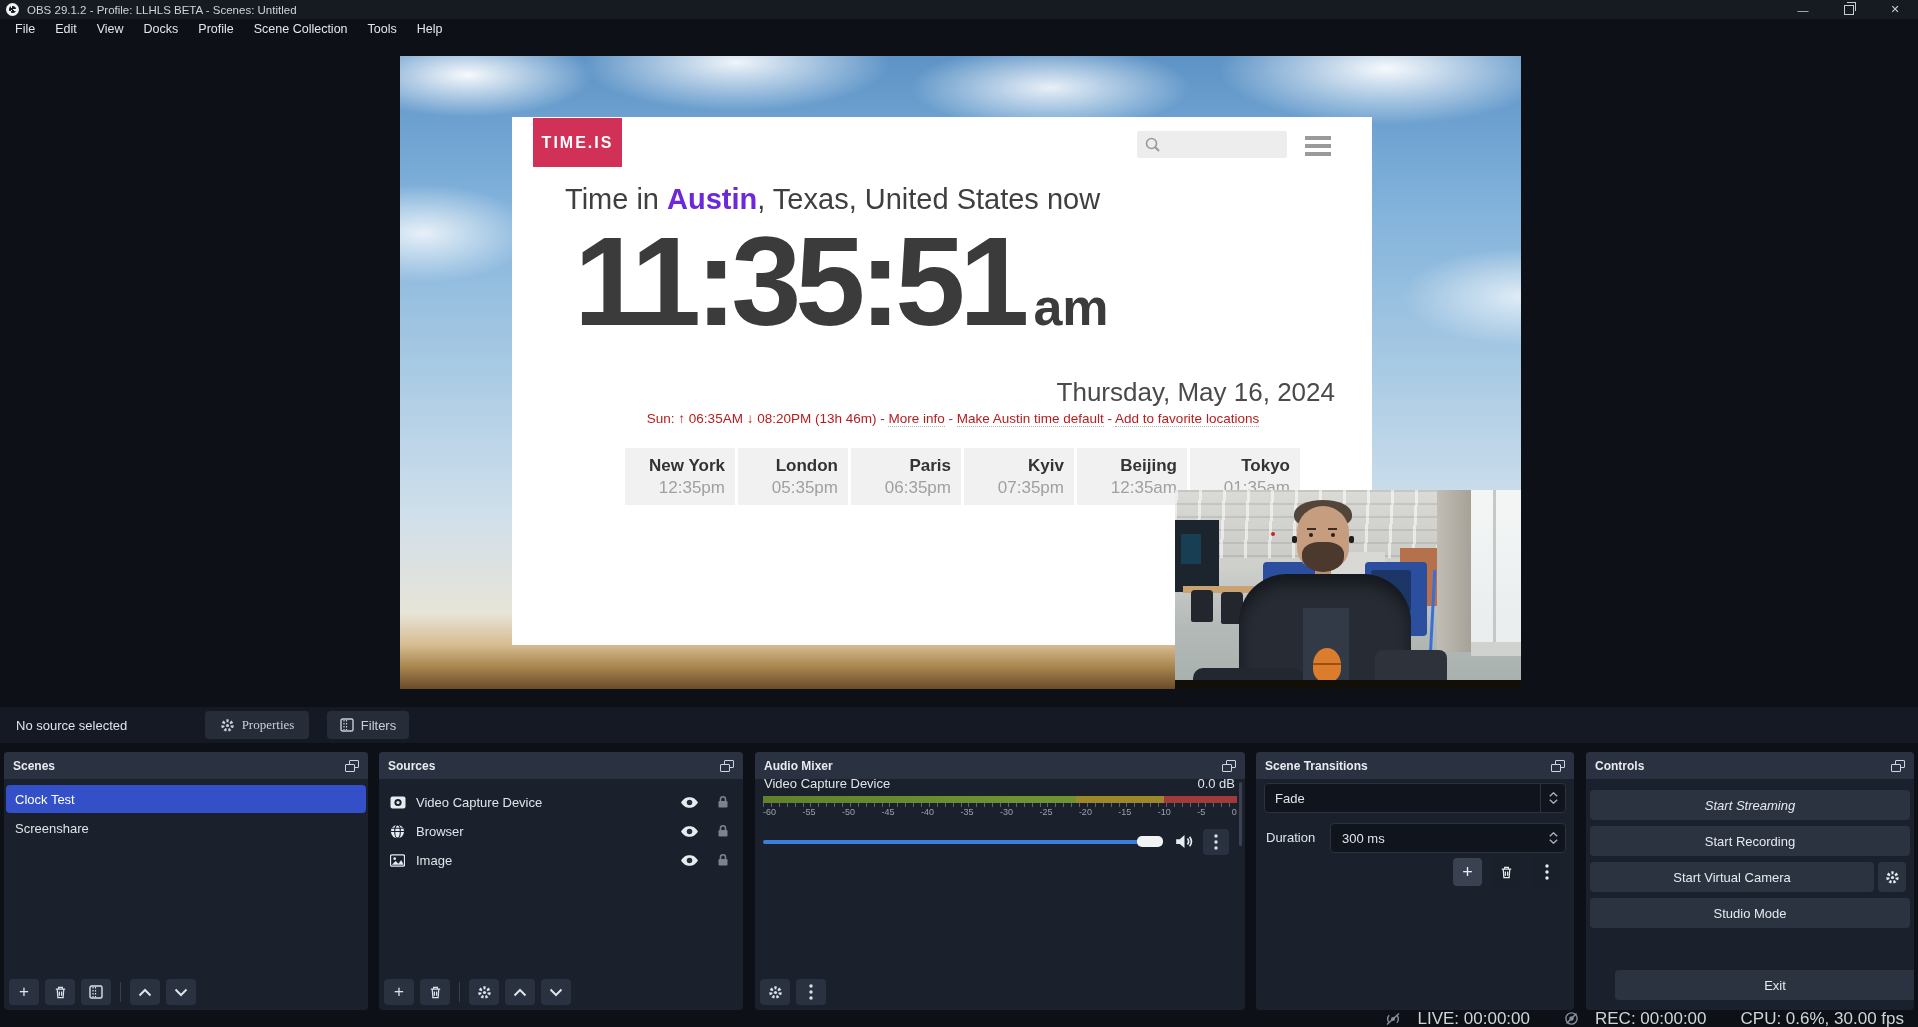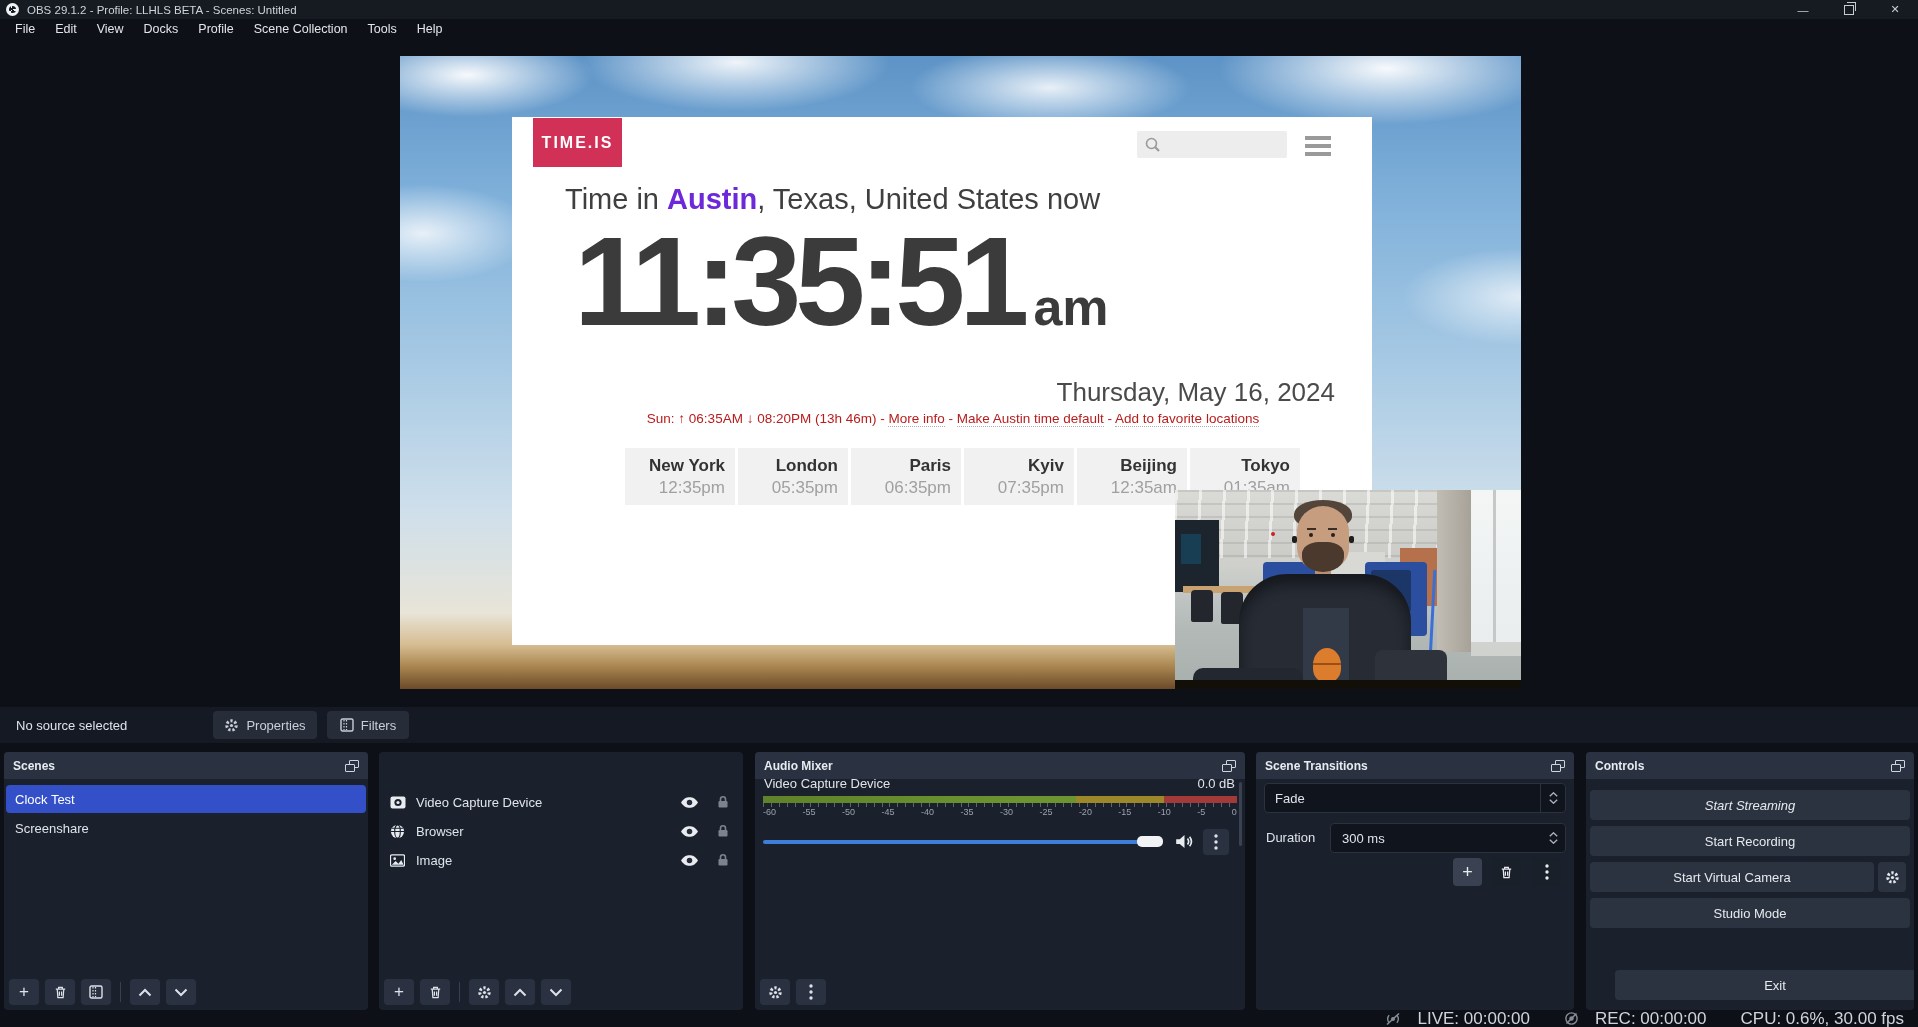--- a/index.html
+++ b/index.html
@@ -87,21 +87,21 @@
   #wc-logo::after{content:"";position:absolute;left:0;top:15px;width:28px;height:2px;background:#9c4f12;}
   #wc-chair-fg{left:200px;top:160px;width:72px;height:39px;background:#2e333b;border-radius:8px 8px 0 0;}
   #wc-arm{left:18px;top:178px;width:110px;height:21px;background:#23272f;border-radius:10px 10px 0 0;}
   #wc-bottom{left:0;top:190px;width:346px;height:9px;background:#120e08;}
 
   
   #srcbar{left:0;top:707px;width:1918px;height:36px;background:#141924;display:flex;align-items:center;}
   #srcbar-label{font-size:13px;color:#dfe3ea;margin-left:16px;}
   .srcbtn{position:absolute;height:28px;background:#262d39;border-radius:4px;display:flex;align-items:center;justify-content:center;gap:7px;
      font-size:13px;color:#c9cfd9;top:4px;}
-  #btn-properties{left:213px;width:104px;}
+  #btn-properties{left:205px;width:104px;font-family:Liberation Serif, serif;}
   #btn-filters{left:327px;width:82px;}
 
   
   #docks{left:0;top:752px;width:1918px;height:258px;}
   .panel{position:absolute;top:0;height:258px;background:#1b212c;border-radius:4px;overflow:hidden;}
   .panel-header{height:27px;background:#2a3140;display:flex;align-items:center;padding:0 9px;}
   .panel-title{font-size:12px;font-weight:bold;color:#e8ebf0;}
   .dockpop{margin-left:auto;position:relative;width:14px;height:12px;}
   .dockpop::before{content:"";position:absolute;right:0;top:0;width:8px;height:6px;border:1.4px solid #cfd5de;border-radius:1px;}
   .dockpop::after{content:"";position:absolute;left:0;bottom:0;width:8px;height:6px;border:1.4px solid #cfd5de;border-radius:1px;background:#2a3140;}
@@ -330,20 +330,24 @@
         </div>
         <div class="tbtn">
           <svg width="14" height="9" viewBox="0 0 14 9">
               <path d="M1.5 1.5L7 7l5.5-5.5" stroke="#dde2ea" stroke-width="2" fill="none"></path>
             </svg>
         </div>
       </div>
     </div>
 
     <div class="panel" id="panel-sources">
+      <div class="panel-header">
+        <span class="panel-title">Sources</span>
+        <span class="dockpop"></span>
+      </div>
       <div class="list-row" style="top:36px;">
         <span class="src-icon">
           <svg width="16" height="13" viewBox="0 0 16 13">
               <rect x="0.5" y="0.5" width="15" height="12" rx="2" fill="#e8ebf0"></rect>
               <circle cx="8" cy="6.5" r="3.6" fill="#1b212c"></circle>
               <circle cx="8" cy="6.5" r="1.6" fill="#e8ebf0"></circle>
             </svg>
         </span>
         <span>Video Capture Device</span>
         <span class="row-right">

